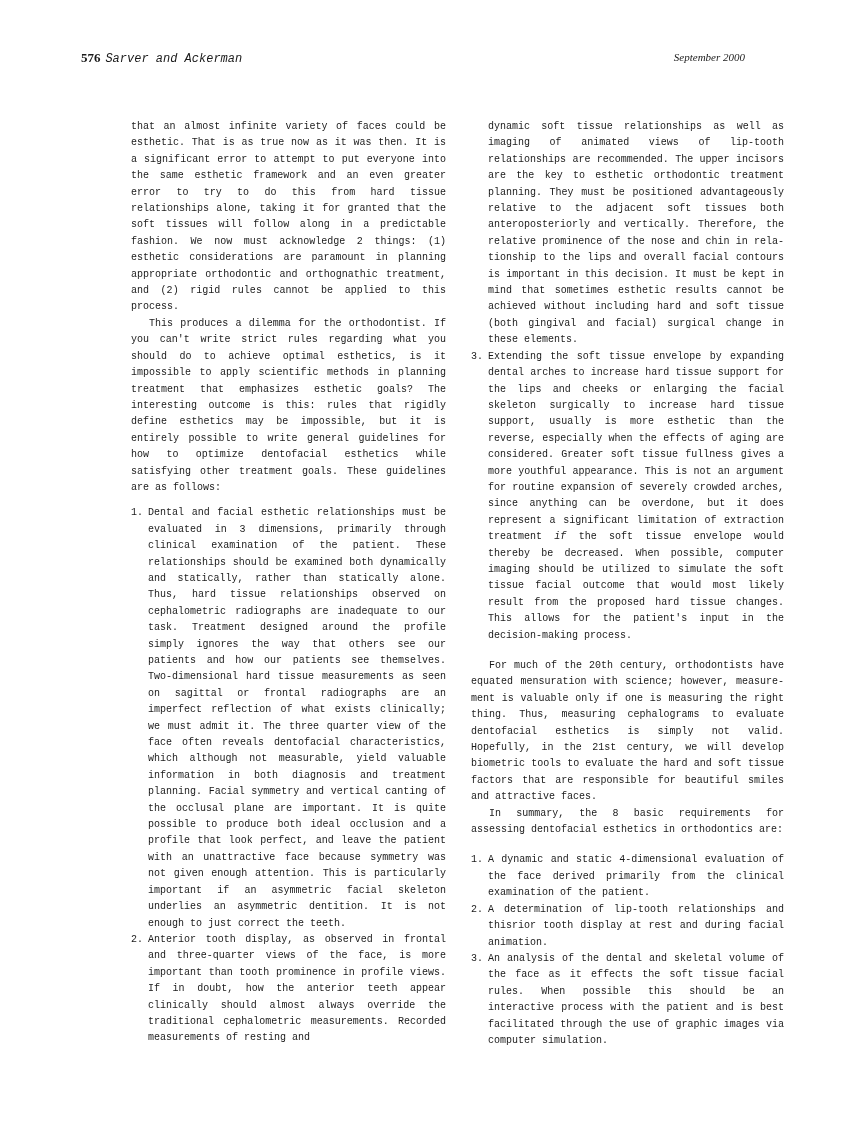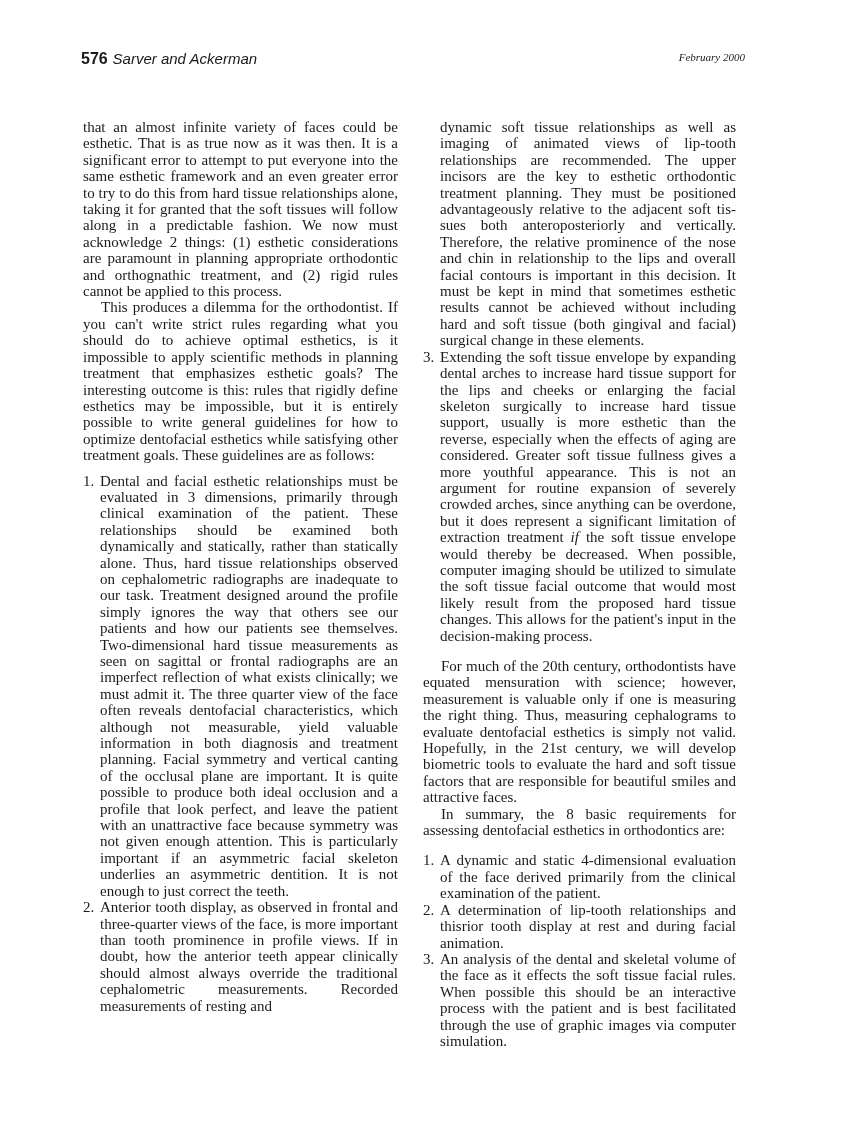--- a/index.html
+++ b/index.html
@@ -1,24 +1,24 @@
 <!DOCTYPE html>
 <html><head>
 <meta charset="utf-8">
 <style>
   html, body { margin: 0; padding: 0; background: #ffffff; }
   body { width: 866px; height: 1122px; position: relative; overflow: hidden; color: #1a1a1a; }
   .page { position: absolute; left: 0; top: 0; width: 866px; height: 1122px; }
 
   .header-left { position: absolute; left: 81px; top: 50px; font-size: 11.5px; white-space: nowrap; }
-  .page-num { font-family: Liberation Sans, sans-serif; font-weight: bold; font-size: 16px; }
-  .authors { font-family: Liberation Sans, sans-serif; font-style: italic; font-size: 15px; margin-left: 2px; }
+  .page-num { font-family: Liberation Serif, serif; font-weight: bold; font-size: 13px; }
+  .authors { font-family: Liberation Mono, monospace; font-style: italic; font-size: 12px; margin-left: 2px; }
   .header-right { position: absolute; right: 121px; top: 50px; text-align: right; font-family: "Liberation Serif", serif; font-style: italic; font-size: 11px; line-height: 14px; }
 
-  .col { position: absolute; top: 119px; font-family: Liberation Serif, serif; font-size: 15px; line-height: 16.4px; text-align: justify; hyphens: manual; }
+  .col { position: absolute; top: 119px; font-family: Liberation Mono, monospace; font-size: 10px; line-height: 16.4px; text-align: justify; hyphens: manual; margin-left: 48px; }
   .col-left { left: 83px; width: 315px; }
   .col-right { left: 423px; width: 313px; }
 
   .para { margin: 0; }
   .para.indent { text-indent: 18px; }
   .gap-sm { height: 9px; }
   .gap-md { height: 14px; }
 
   ol.list { margin: 0; padding: 0; list-style: none; }
   ol.list li { position: relative; padding-left: 17px; margin: 0; }
@@ -29,21 +29,21 @@
 <body>
 
 <div class="page">
 
   <div class="header-left">
     <span class="page-num">576</span>
     <span class="authors">Sarver and Ackerman</span>
   </div>
 
   <div class="header-right">
-    <div>February 2000</div>
+    <div>September 2000</div>
   </div>
 
   <div class="col col-left">
     <p class="para">that an almost infinite variety of faces could be esthetic. That is as true now as it was then. It is a significant error to attempt to put everyone into the same esthetic framework and an even greater error to try to do this from hard tissue relationships alone, taking it for granted that the soft tissues will follow along in a pre­dictable fashion. We now must acknowledge 2 things: (1) esthetic considerations are paramount in planning appropriate orthodontic and orthognathic treatment, and (2) rigid rules cannot be applied to this process.</p>
     <p class="para indent">This produces a dilemma for the orthodontist. If you can't write strict rules regarding what you should do to achieve optimal esthetics, is it impossible to apply sci­entific methods in planning treatment that emphasizes esthetic goals? The interesting outcome is this: rules that rigidly define esthetics may be impossible, but it is entirely possible to write general guidelines for how to optimize dentofacial esthetics while satisfying other treatment goals. These guidelines are as follows:</p>
     <div class="gap-sm"></div>
     <ol class="list">
       <li>
         <span class="num">1.</span>
         <span>Dental and facial esthetic relationships must be evaluated in 3 dimensions, primarily through clini­cal examination of the patient. These relationships should be examined both dynamically and statically, rather than statically alone. Thus, hard tissue rela­tionships observed on cephalometric radiographs are inadequate to our task. Treatment designed around the profile simply ignores the way that oth­ers see our patients and how our patients see them­selves. Two-dimensional hard tissue measurements as seen on sagittal or frontal radiographs are an imperfect reflection of what exists clinically; we must admit it. The three quarter view of the face often reveals dentofacial characteristics, which although not measurable, yield valuable information in both diagnosis and treatment planning. Facial symmetry and vertical canting of the occlusal plane are important. It is quite possible to produce both ideal occlusion and a profile that look perfect, and leave the patient with an unattractive face because symmetry was not given enough attention. This is particularly important if an asymmetric facial skele­ton underlies an asymmetric dentition. It is not enough to just correct the teeth.</span>

